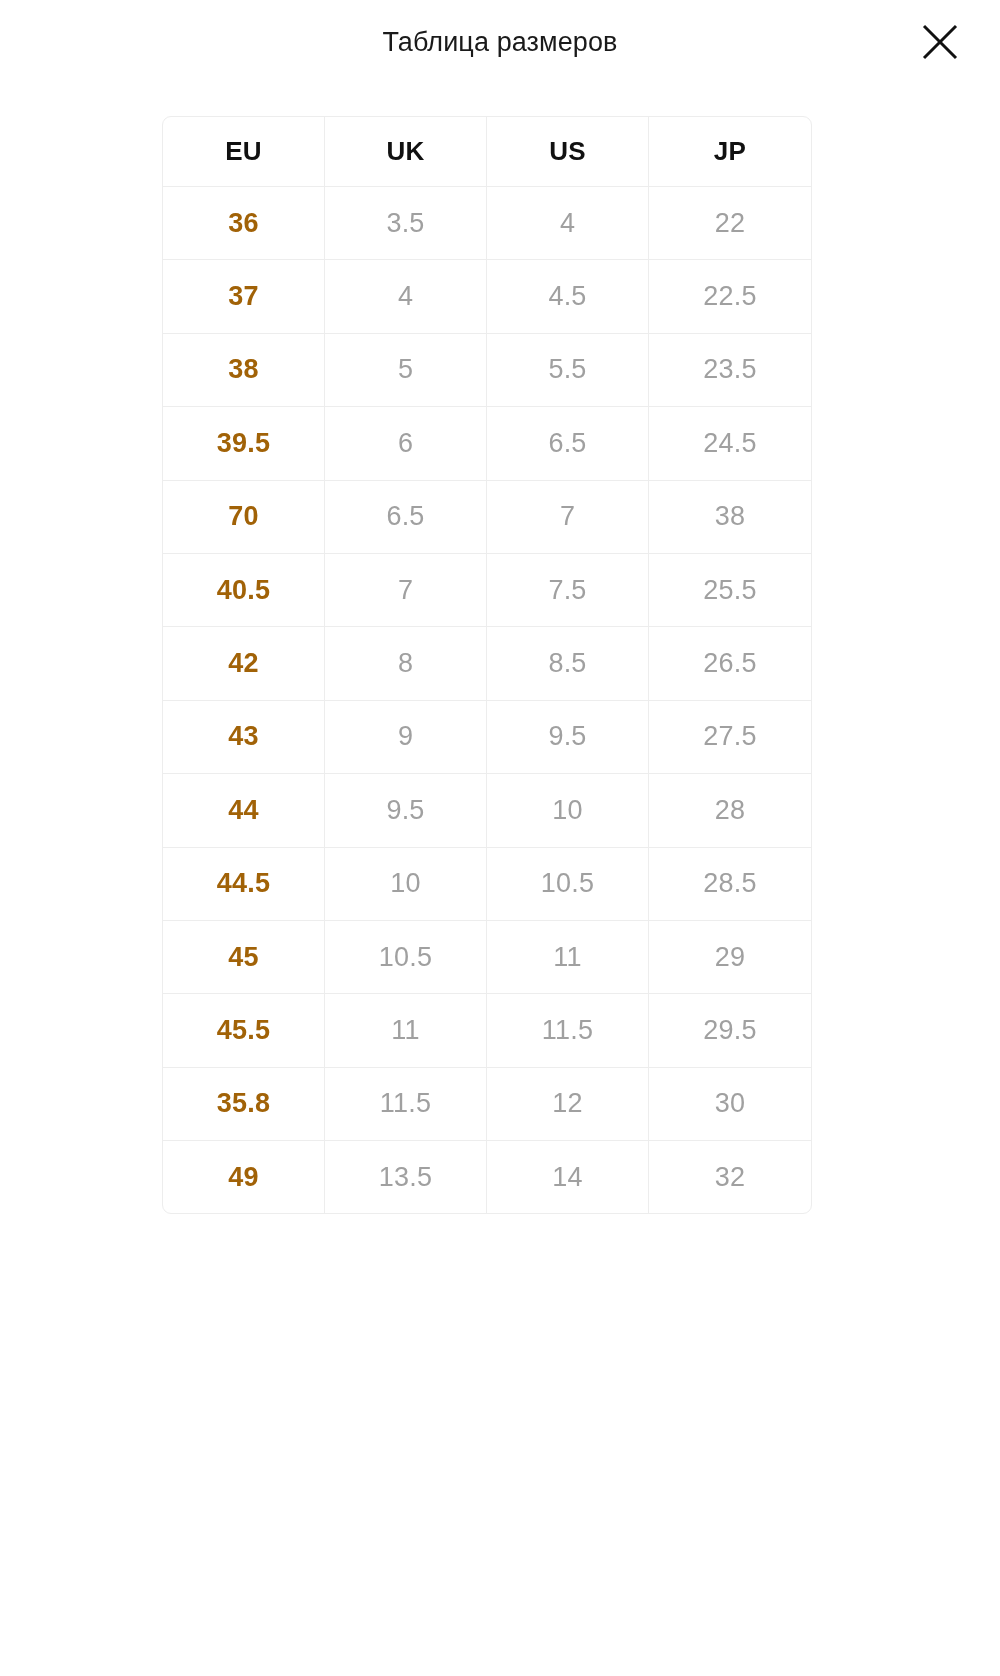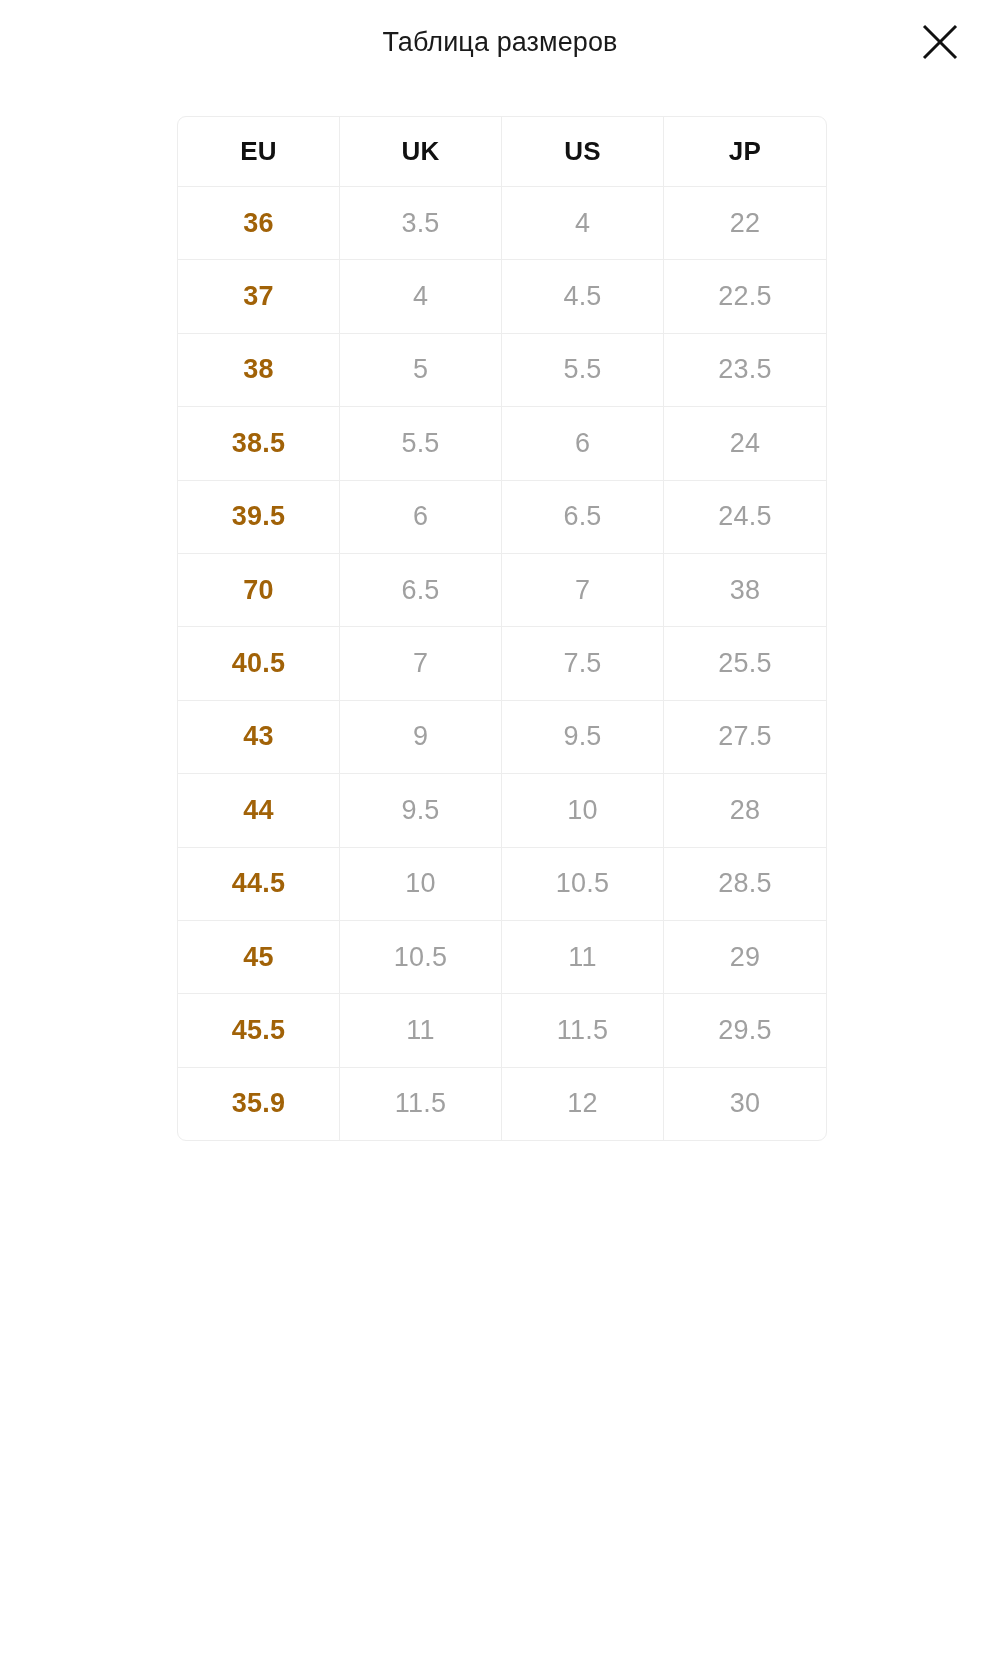--- a/index.html
+++ b/index.html
@@ -48,21 +48,21 @@
     border: none;
     padding: 0;
   }
   .close-button svg {
     display: block;
   }
 
   
   .table-wrap {
     position: absolute;
-    left: 177px;
+    left: 162px;
     top: 116px;
     width: 648px;
   }
   table.size-table {
     width: 648px;
     border-collapse: separate;
     border-spacing: 0;
     table-layout: fixed;
     border: 1px solid #ededed;
     border-radius: 9px;
@@ -150,44 +150,44 @@
           <td>4.5</td>
           <td>22.5</td>
         </tr>
       <tr>
           <td class="eu-cell">38</td>
           <td>5</td>
           <td>5.5</td>
           <td>23.5</td>
         </tr>
       <tr>
-          <td class="eu-cell">38.5</td>
-          <td>5.5</td>
-          <td>6</td>
-          <td>24</td>
-        </tr>
-      <tr>
           <td class="eu-cell">39.5</td>
           <td>6</td>
           <td>6.5</td>
           <td>24.5</td>
         </tr>
       <tr>
           <td class="eu-cell">70</td>
           <td>6.5</td>
           <td>7</td>
           <td>38</td>
         </tr>
       <tr>
           <td class="eu-cell">40.5</td>
           <td>7</td>
           <td>7.5</td>
           <td>25.5</td>
         </tr>
       <tr>
+          <td class="eu-cell">42</td>
+          <td>8</td>
+          <td>8.5</td>
+          <td>26.5</td>
+        </tr>
+      <tr>
           <td class="eu-cell">43</td>
           <td>9</td>
           <td>9.5</td>
           <td>27.5</td>
         </tr>
       <tr>
           <td class="eu-cell">44</td>
           <td>9.5</td>
           <td>10</td>
           <td>28</td>
@@ -204,20 +204,26 @@
           <td>11</td>
           <td>29</td>
         </tr>
       <tr>
           <td class="eu-cell">45.5</td>
           <td>11</td>
           <td>11.5</td>
           <td>29.5</td>
         </tr>
       <tr>
-          <td class="eu-cell">35.9</td>
+          <td class="eu-cell">35.8</td>
           <td>11.5</td>
           <td>12</td>
           <td>30</td>
         </tr>
+      <tr>
+          <td class="eu-cell">49</td>
+          <td>13.5</td>
+          <td>14</td>
+          <td>32</td>
+        </tr>
     </tbody>
   </table>
 </div>
 
 </body></html>

